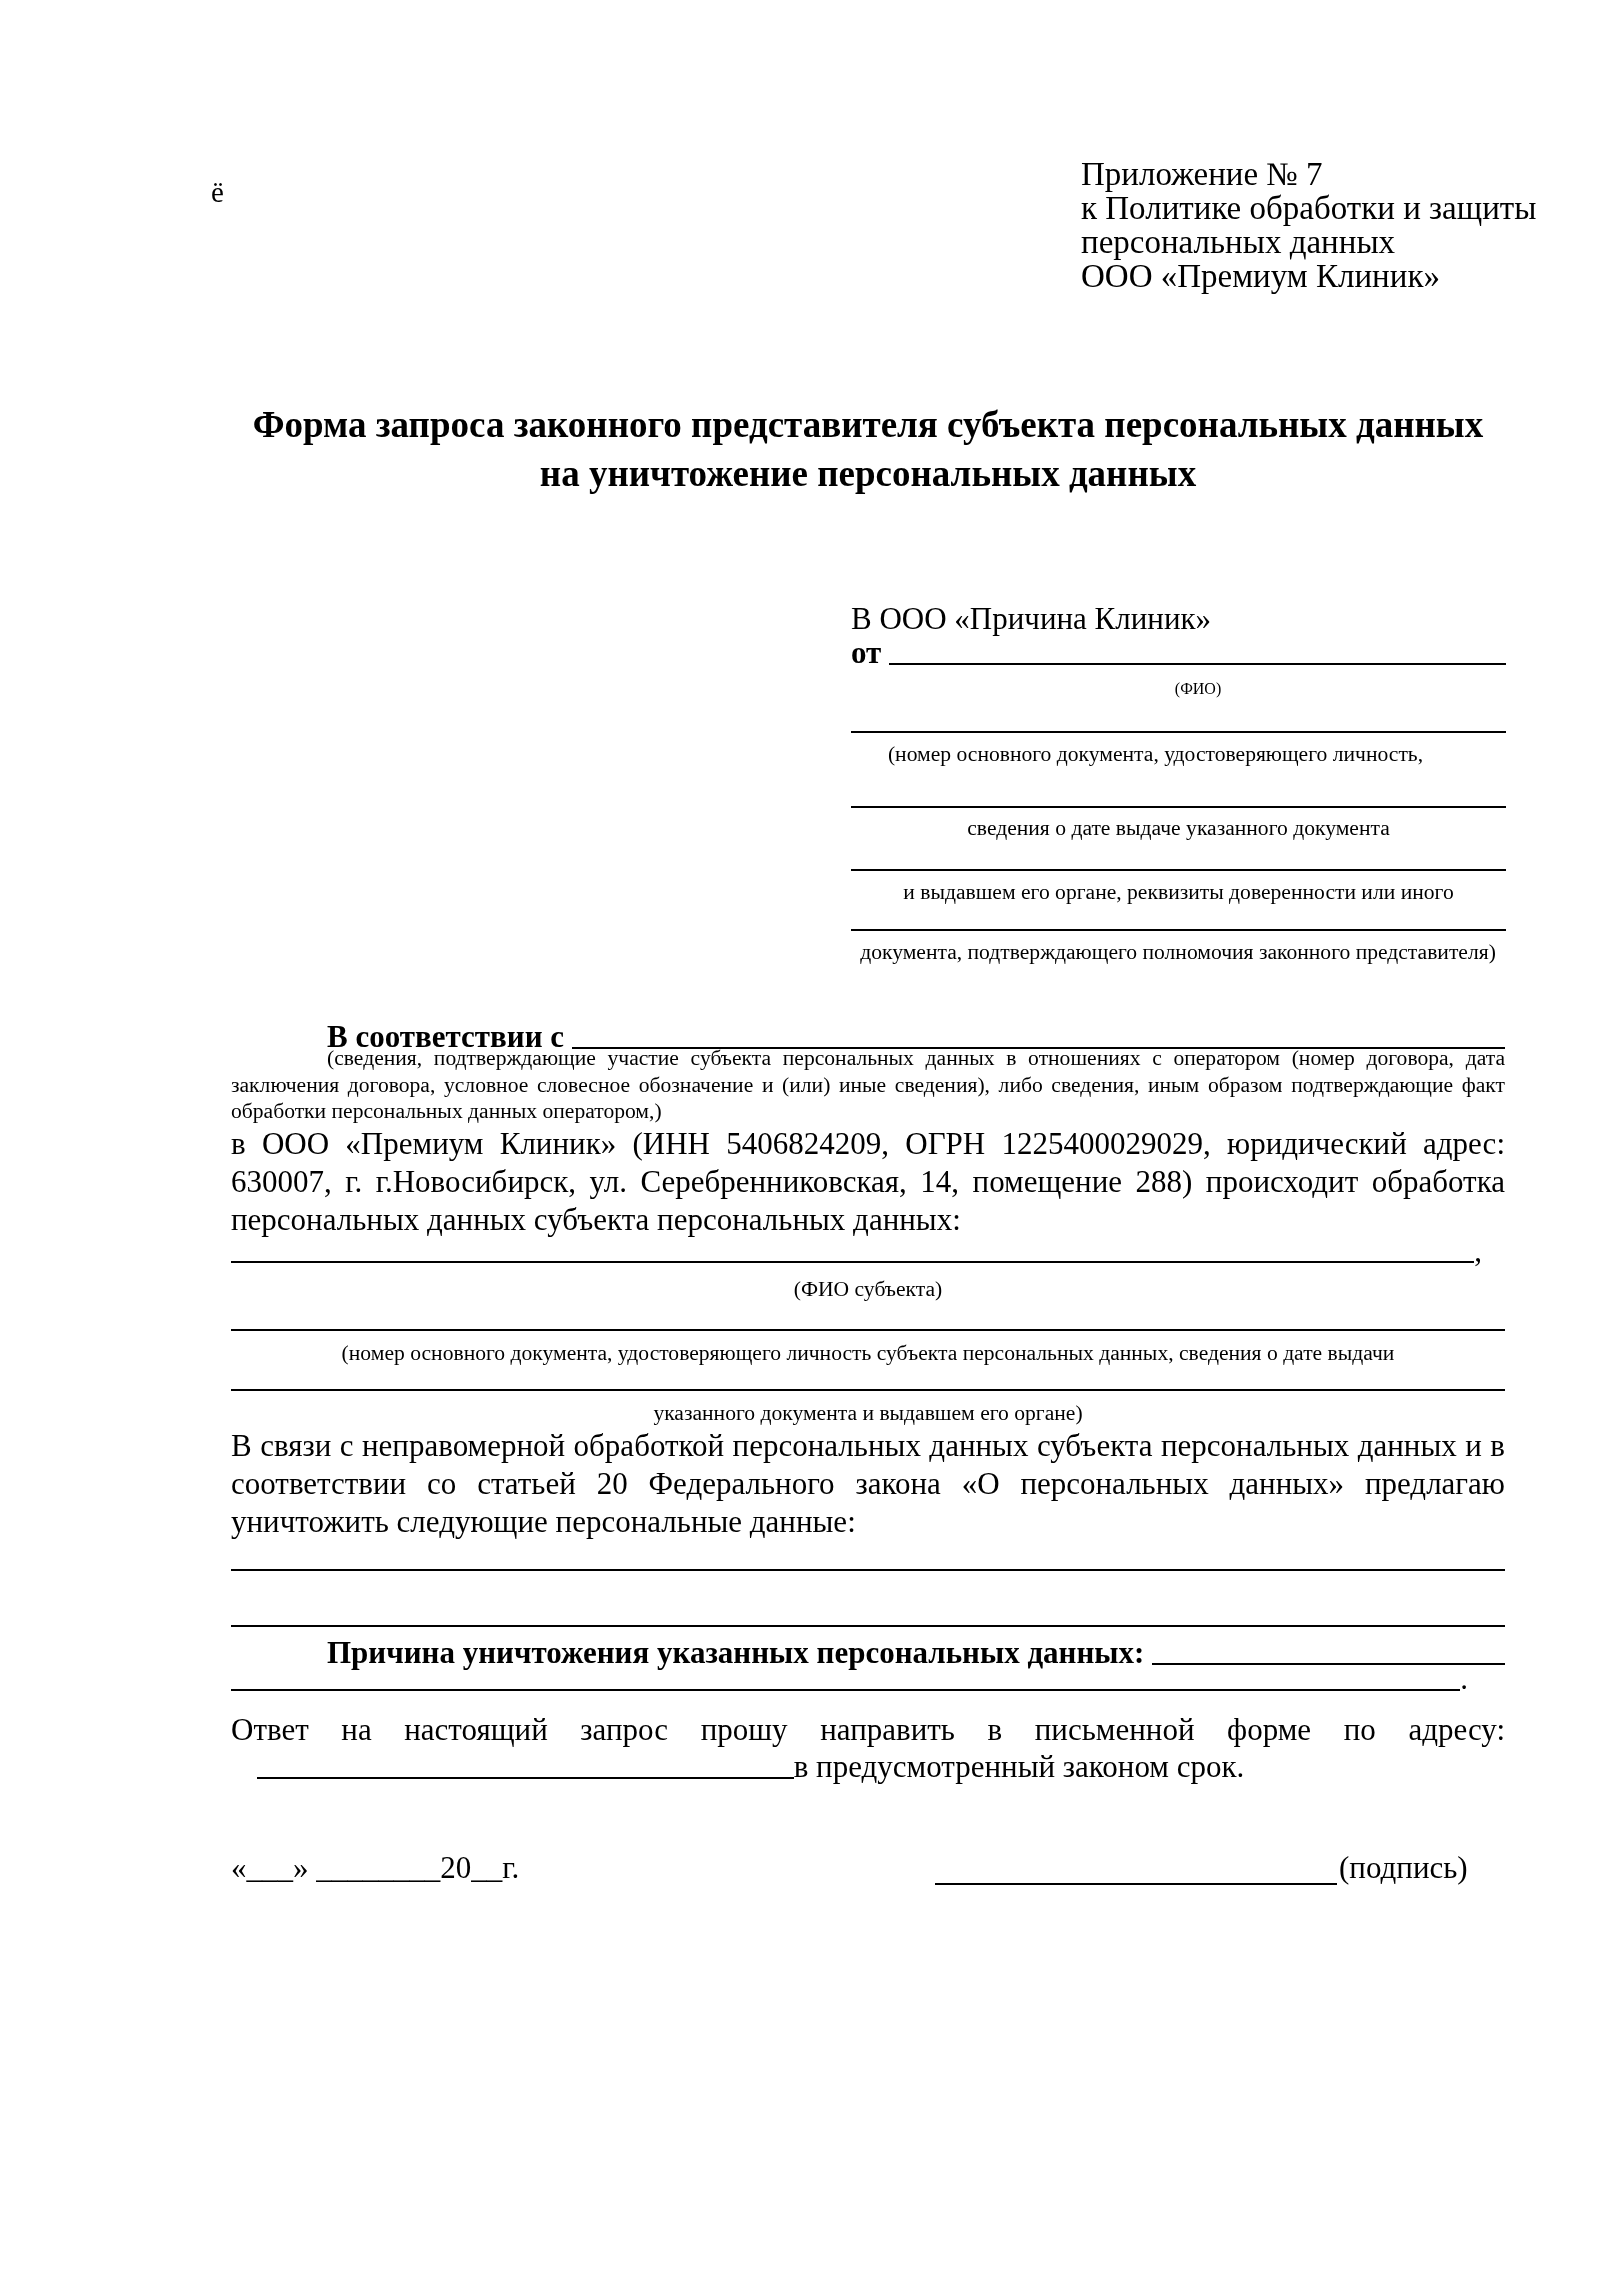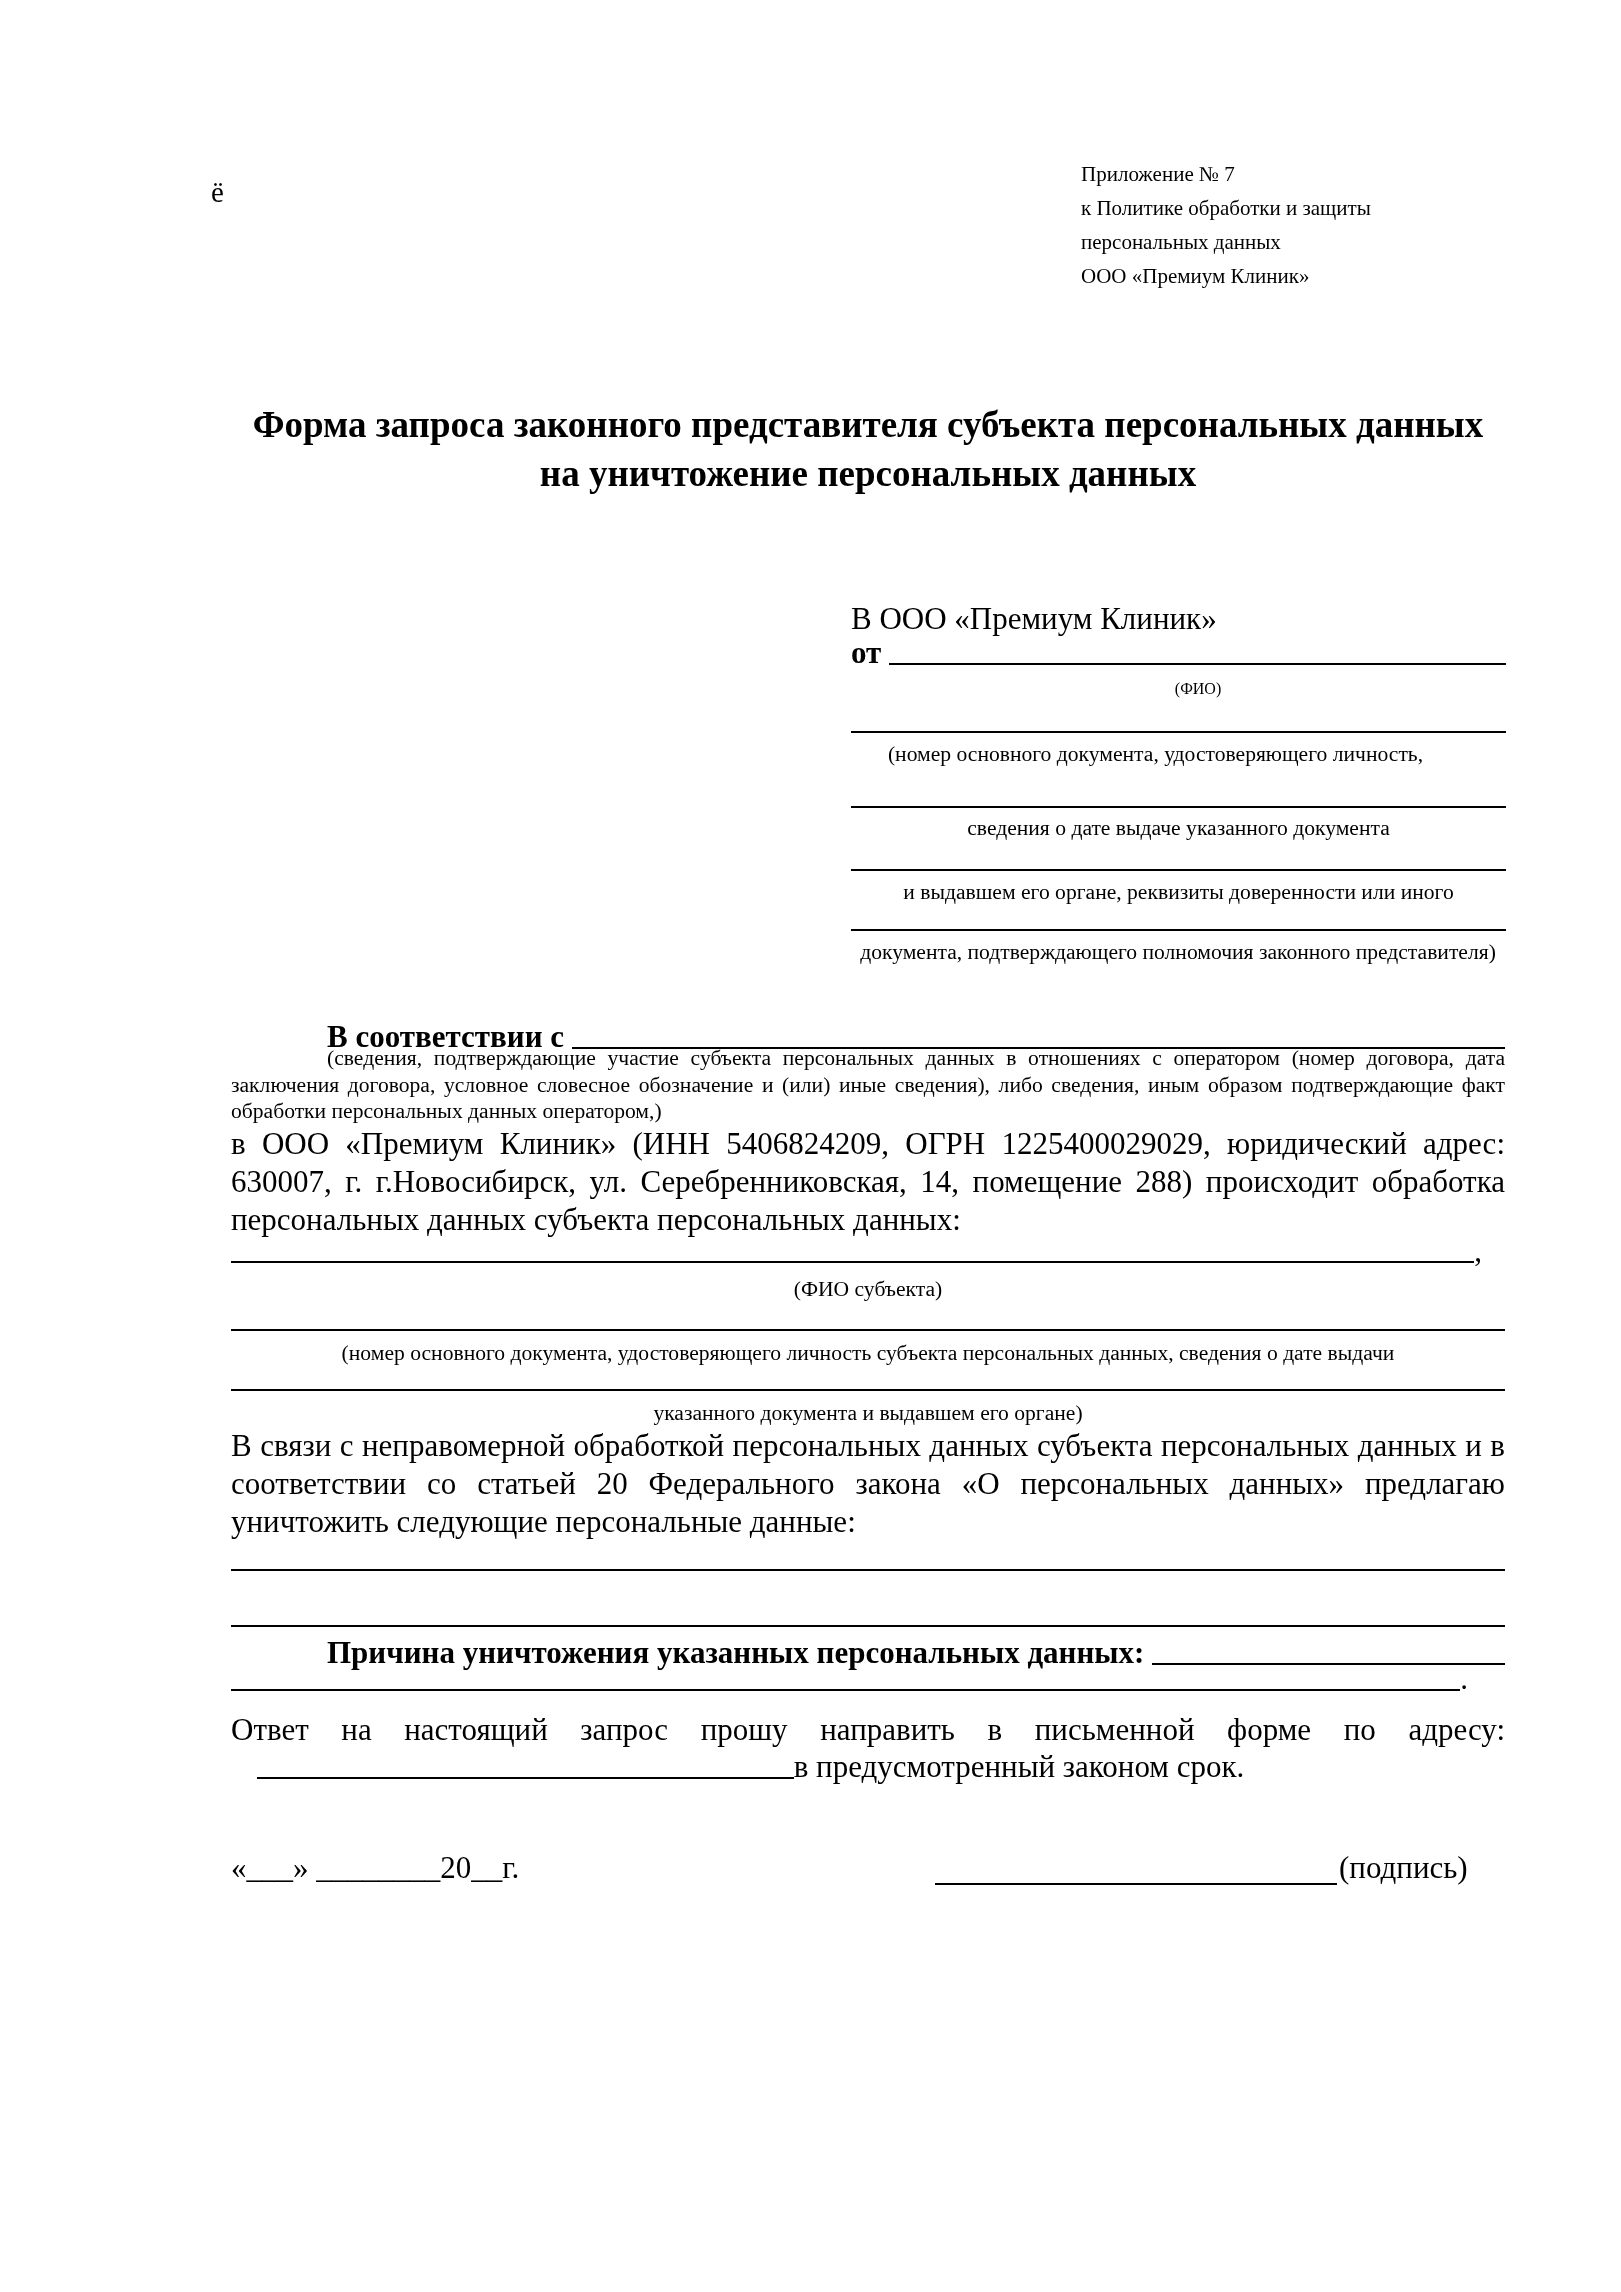--- a/index.html
+++ b/index.html
@@ -16,21 +16,21 @@
   .small-text{font-size:21.6px;line-height:26.5px;}
   .center{text-align:center;}
   .justify{text-align:justify;}
   .justify-last{text-align:justify;text-align-last:justify;}
   .nowrap{white-space:nowrap;}
   .hline{position:absolute;height:0;border-top:2.9px solid #000;}
   .row{display:flex;align-items:flex-end;}
   .fill{flex:1 1 auto;border-bottom:2.9px solid #000;margin-bottom:6.9px;height:0;}
   .fill-fixed{flex:0 0 auto;border-bottom:2.9px solid #000;margin-bottom:6.9px;height:0;}
   .title{font-weight:bold;font-size:37px;line-height:49px;text-align:center;}
-  .hdr{font-size:21px;line-height:34px;}
+  .hdr{font-size:33px;line-height:34px;}
   .gap8{margin-right:7.8px;font-weight:bold;}
 </style>
 </head>
 <body>
 
 <div class="page">
 
   <div class="abs" style="left:211px;top:176px;font-size:29px;">ё</div>
 
   <div class="abs hdr" style="left:1081px;top:157px;">
@@ -38,21 +38,21 @@
     <div>к Политике обработки и защиты</div>
     <div>персональных данных</div>
     <div>ООО «Премиум Клиник»</div>
   </div>
 
   <div class="abs title" style="left:231px;top:400px;width:1274px;">
     <div class="nowrap">Форма запроса законного представителя субъекта персональных данных</div>
     <div class="nowrap">на уничтожение персональных данных</div>
   </div>
 
-  <div class="abs body-text" style="left:851px;top:600px;">В ООО «Премиум Клиник»</div>
+  <div class="abs body-text" style="left:851px;top:600px;">В ООО «Причина Клиник»</div>
 
   <div class="abs row body-text" style="left:851px;top:637px;width:655px;height:35px;">
     <span class="gap8">от</span>
     <span class="fill"></span>
   </div>
   <div class="abs small-text center" style="left:890px;top:676px;width:616px;font-size:16px;">(ФИО)</div>
 
   <div class="hline" style="left:851px;top:731px;width:655px;"></div>
   <div class="abs small-text center" style="left:828px;top:741px;width:655px;">(номер основного документа, удостоверяющего личность,</div>
 

